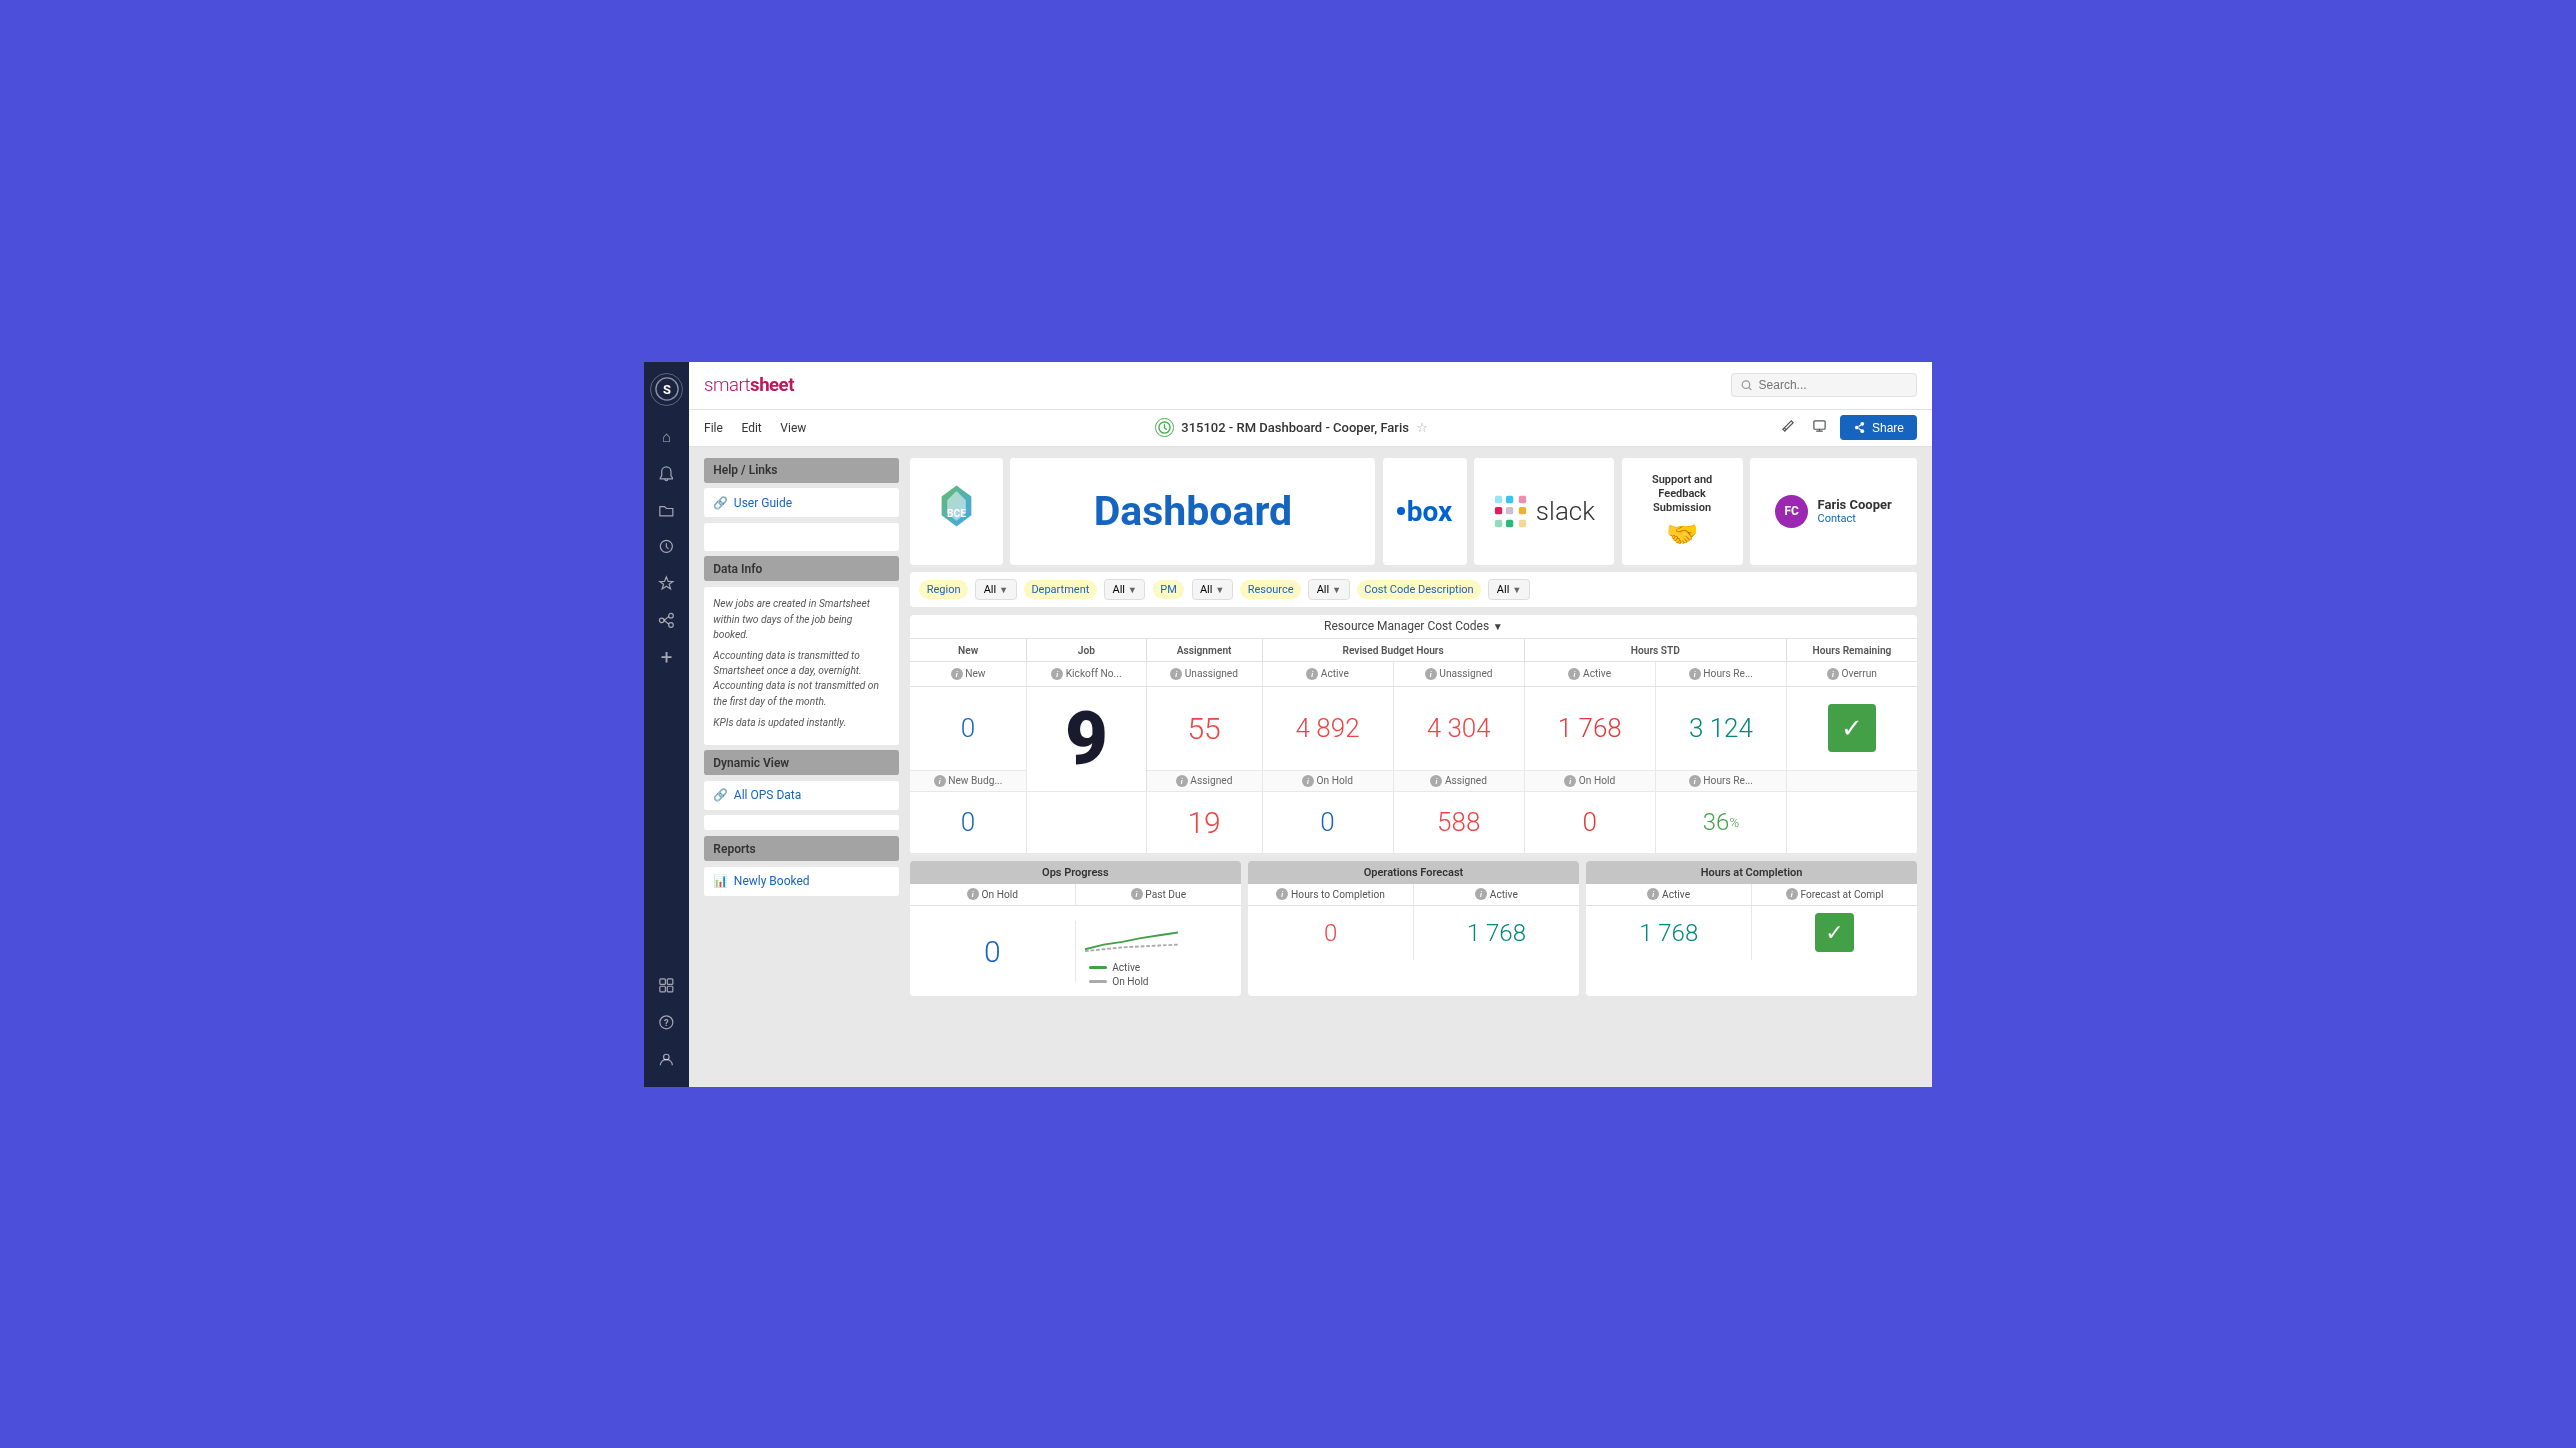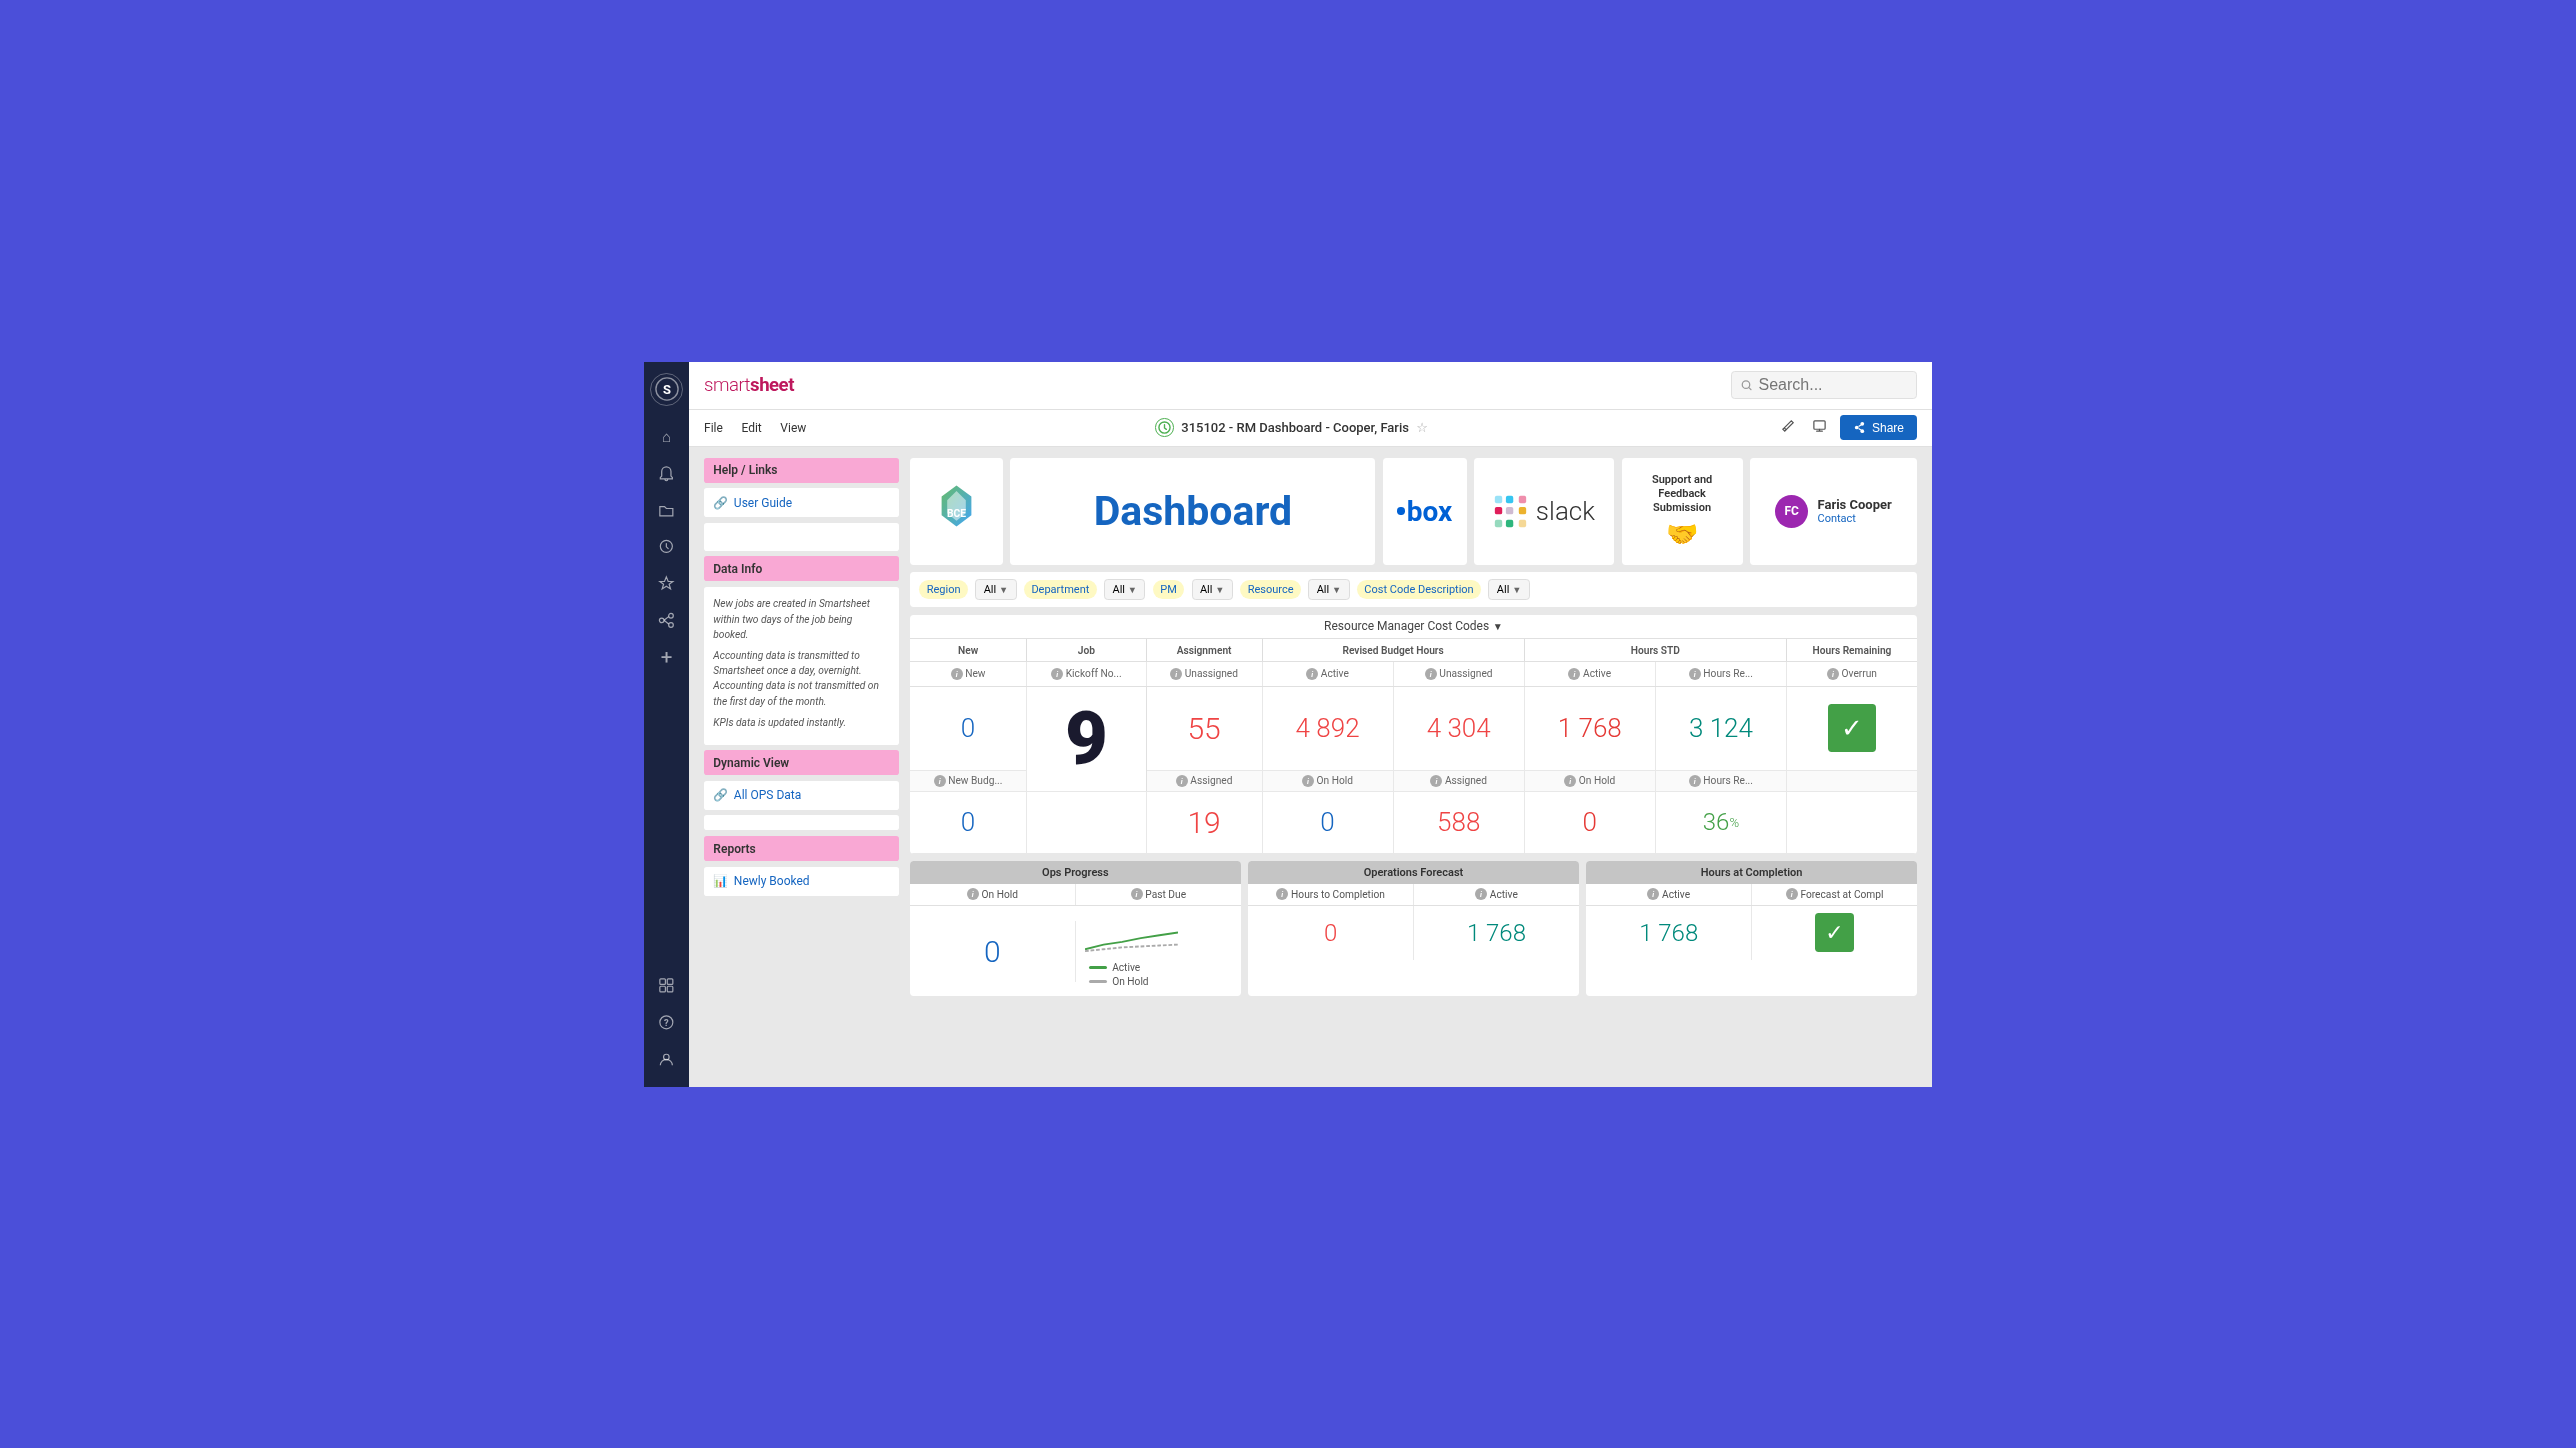--- a/index.html
+++ b/index.html
@@ -81,21 +81,21 @@
       border: 0.9px solid #e0e0e0;
       border-radius: 3.7px;
       padding: 3.7px 9.3px;
       width: 186px;
       gap: 5.6px;
     }
     .search-box input {
       border: none;
       background: transparent;
       outline: none;
-      font-size: 16px;
+      font-size: 12px;
       color: #000000;
       width: 100%;
     }
     
     .menu-bar {
       height: 37px;
       background: white;
       display: flex;
       align-items: center;
       padding: 0 15px;
@@ -224,21 +224,21 @@
       font-size: 12px;
       font-weight: bold;
       flex-shrink: 0;
     }
     .contact-info { display: flex; flex-direction: column; }
     .contact-name { font-size: 13px; font-weight: 700; color: #333; }
     .contact-link { font-size: 11px; color: #1565C0; cursor: pointer; }
 
     
     .section-card {
-      background: #f9a8d4;
+      background: #a3a3a3;
       border-radius: 2.8px;
       padding: 5.6px 9.3px;
       font-size: 12px;
       font-weight: 600;
       color: #333;
       margin-bottom: 1.9px;
     }
     .link-card {
       background: white;
       border-radius: 2.8px;

